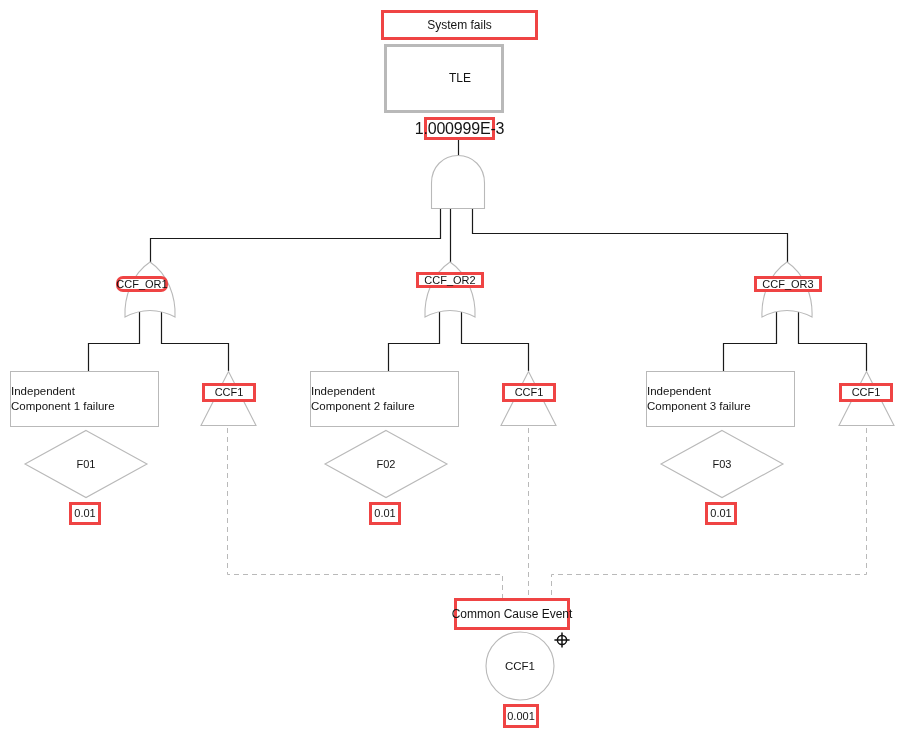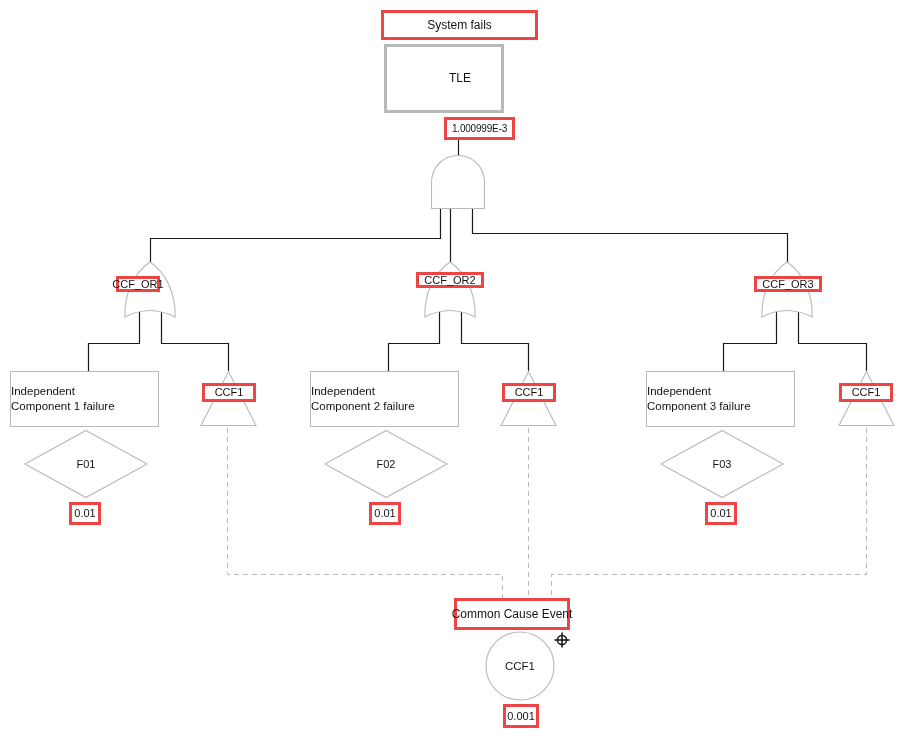--- a/index.html
+++ b/index.html
@@ -20,21 +20,21 @@
     border: 3px solid #ef4444;
     display: flex;
     align-items: center;
     justify-content: center;
     font-size: 11px;
     line-height: 13px;
     white-space: nowrap;
     color: #141414;
   }
   .lb.big { font-size: 12px; }
-  .lb.small-val { font-size: 10px; letter-spacing: -0.2px; margin-left: 20px; }
+  .lb.small-val { font-size: 16px; letter-spacing: -0.2px; }
   .comp-box {
     position: absolute;
     box-sizing: border-box;
     background: #ffffff;
     border: 1px solid #b9b9b9;
     display: flex;
     flex-direction: column;
     justify-content: center;
     align-items: flex-start;
     font-size: 11.5px;
@@ -110,21 +110,21 @@
   <div class="lb big" style="left:381px; top:10px; width:157px; height:30px;">
     <span>System fails</span>
   </div>
   <div class="lb big" style="left:384px; top:44px; width:120px; height:69px; border-color:#b9b9b9;padding-left:32px;">
     <span>TLE</span>
   </div>
   <div class="lb small-val" style="left:424px; top:117px; width:71px; height:23px;">
     <span>1.000999E-3</span>
   </div>
 
-  <div class="lb" style="left:116px; top:276px; width:44px; height:16px;">
+  <div class="lb" style="left:116px; top:276px; width:52px; height:16px;border-radius:7px;">
     <span>CCF_OR1</span>
   </div>
   <div class="lb" style="left:416px; top:272px; width:68px; height:16px;">
     <span>CCF_OR2</span>
   </div>
   <div class="lb" style="left:754px; top:276px; width:68px; height:16px;">
     <span>CCF_OR3</span>
   </div>
 
   <div class="comp-box" style="left:10px; top:371px; width:149px; height:56px;">

